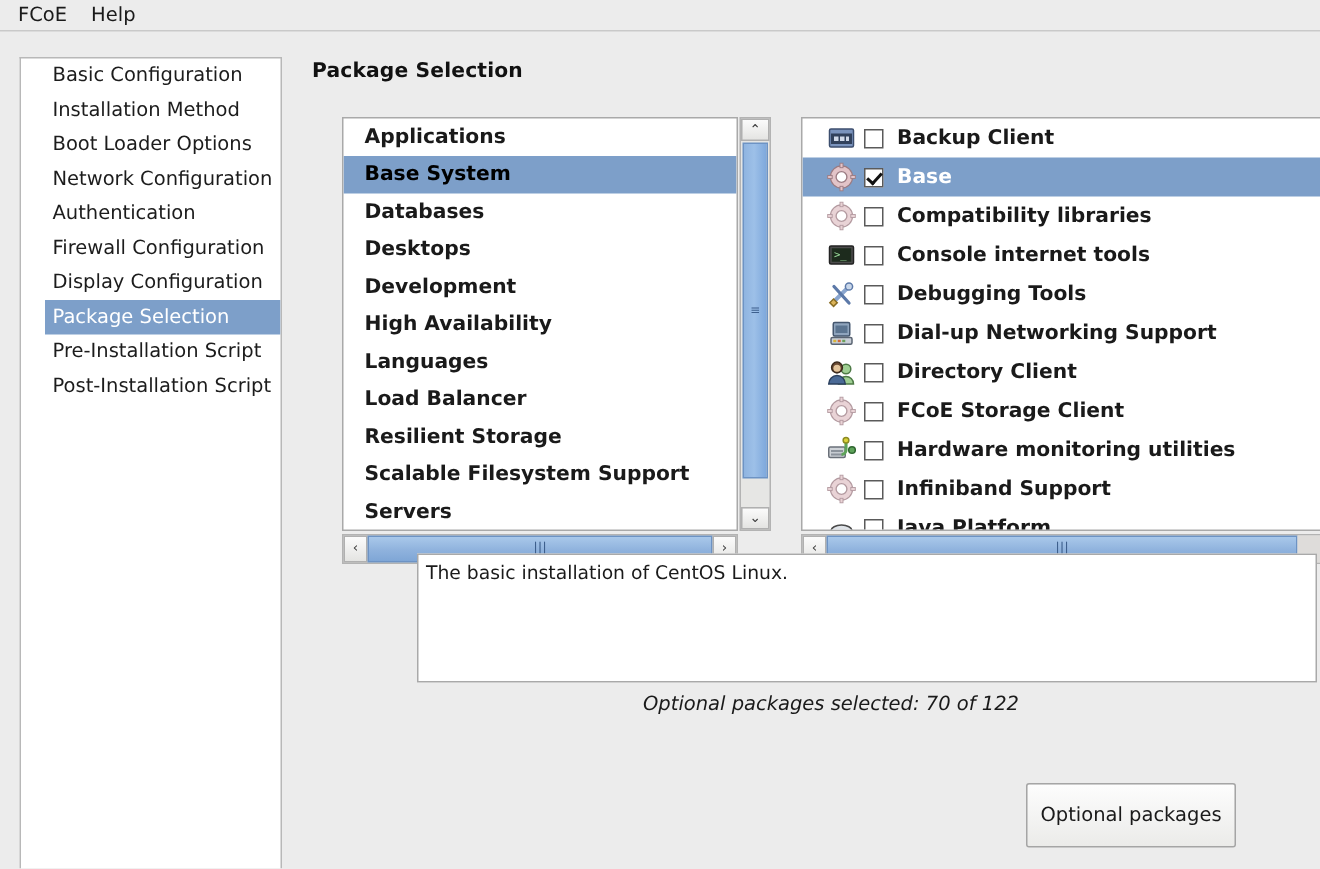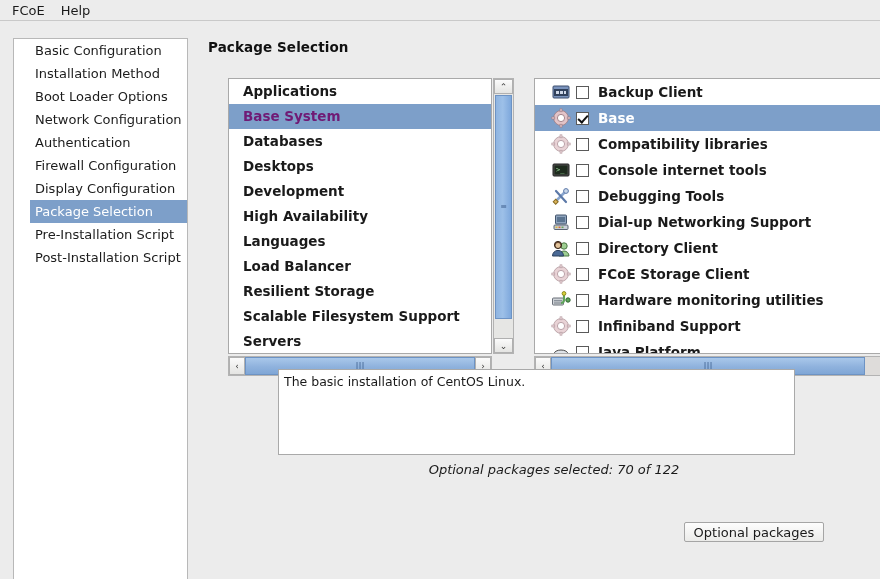--- a/index.html
+++ b/index.html
@@ -115,21 +115,21 @@
     line-height: 25px;
     font-size: 13.5px;
     font-weight: bold;
     color: #1a1a1a;
     padding-left: 14px;
     white-space: nowrap;
     cursor: default;
   }
   .cat-row.selected {
     background: #7d9fc9;
-    color: #701a75;
+    color: #000000;
   }
 
   
   .pkg-row {
     height: 26px;
     display: flex;
     align-items: center;
     padding-left: 16px;
     white-space: nowrap;
     cursor: default;
@@ -220,21 +220,21 @@
     cursor: default;
   }
   .h-thumb .grip { font-size: 9px; color: #3d5f8d; }
   .h-gap { width: 22px; background: #dedcda; }
 
   
   #desc-box {
     position: absolute;
     left: 90px;
     top: 347px;
-    width: 517px;
+    width: 600px;
     height: 86px;
     background: #ffffff;
     border: 1px solid #a9a9a9;
     box-sizing: border-box;
     padding: 4px 5px;
     font-size: 12.5px;
     color: #1a1a1a;
     overflow: hidden;
   }
   #opt-status {
@@ -245,21 +245,21 @@
     text-align: center;
     font-size: 13px;
     font-style: italic;
     color: #1a1a1a;
   }
   #opt-btn {
     position: absolute;
     left: 496px;
     top: 500px;
     width: 140px;
-    height: 20px;
+    height: 43px;
     background: linear-gradient(#fdfdfd, #ebebe9);
     border: 1px solid #a5a5a5;
     border-radius: 2px;
     font-size: 13px;
     color: #1a1a1a;
     font-family: "DejaVu Sans", "Liberation Sans", sans-serif;
     cursor: default;
   }
 
   

